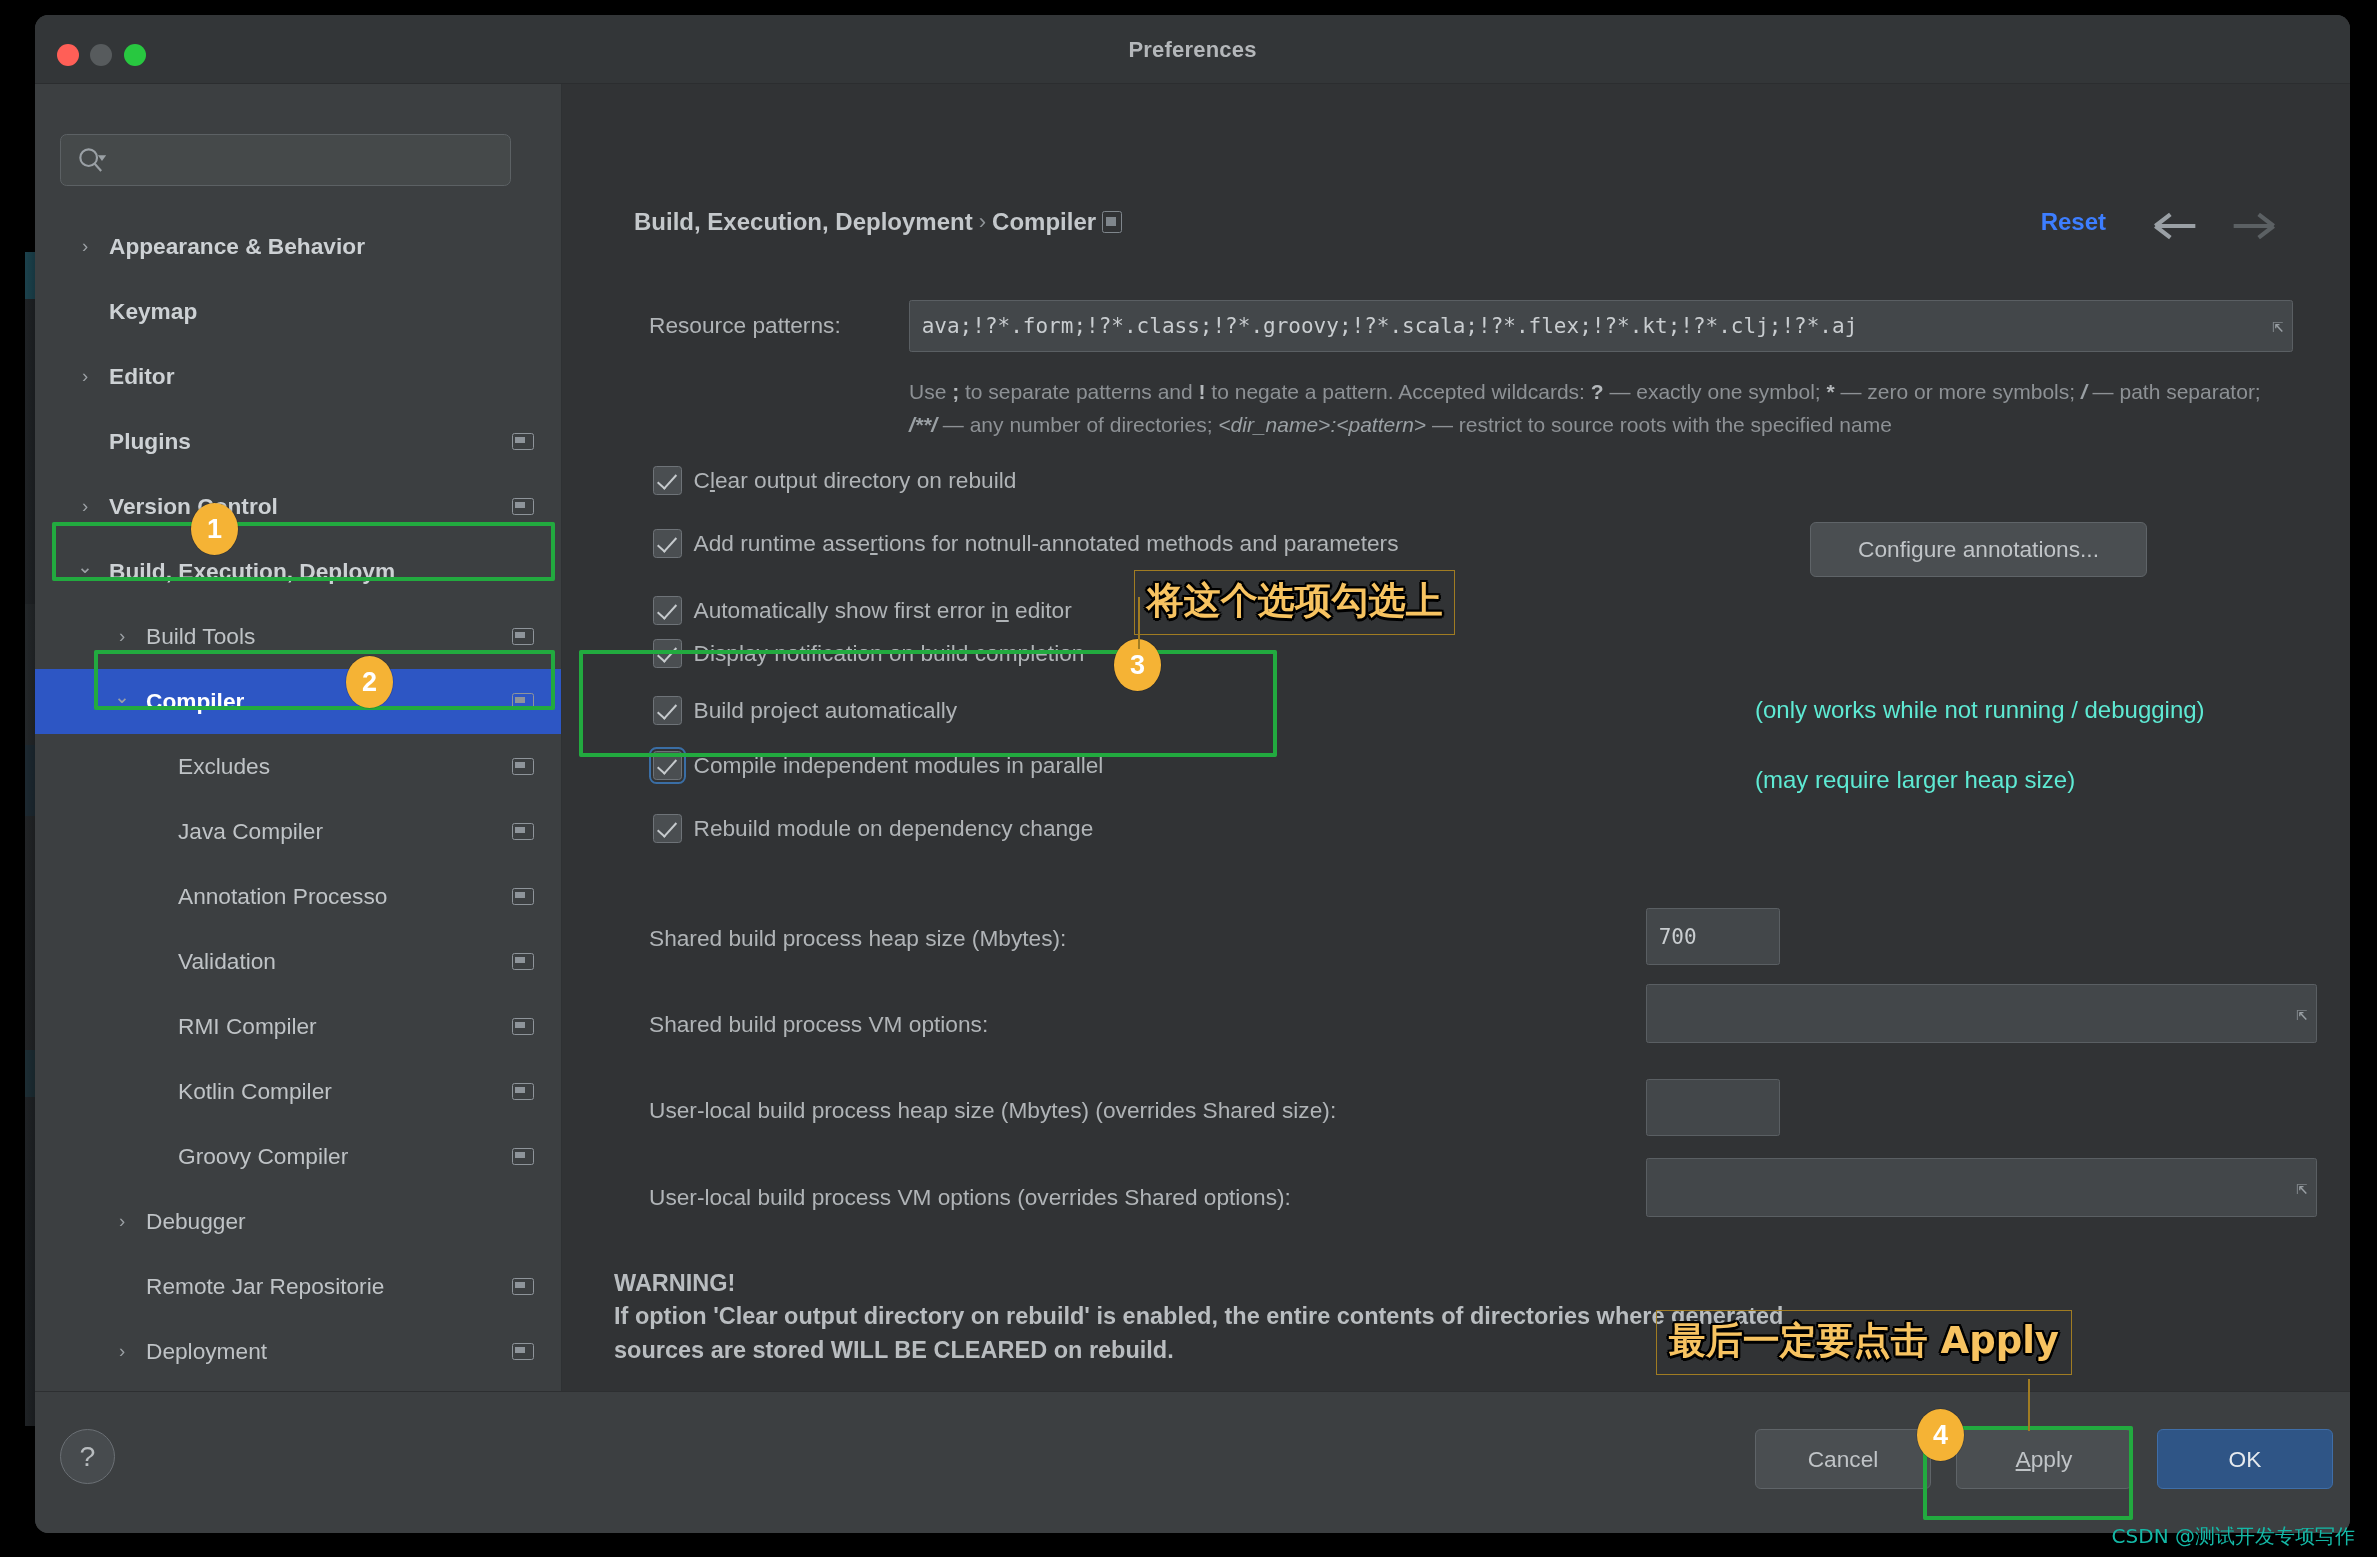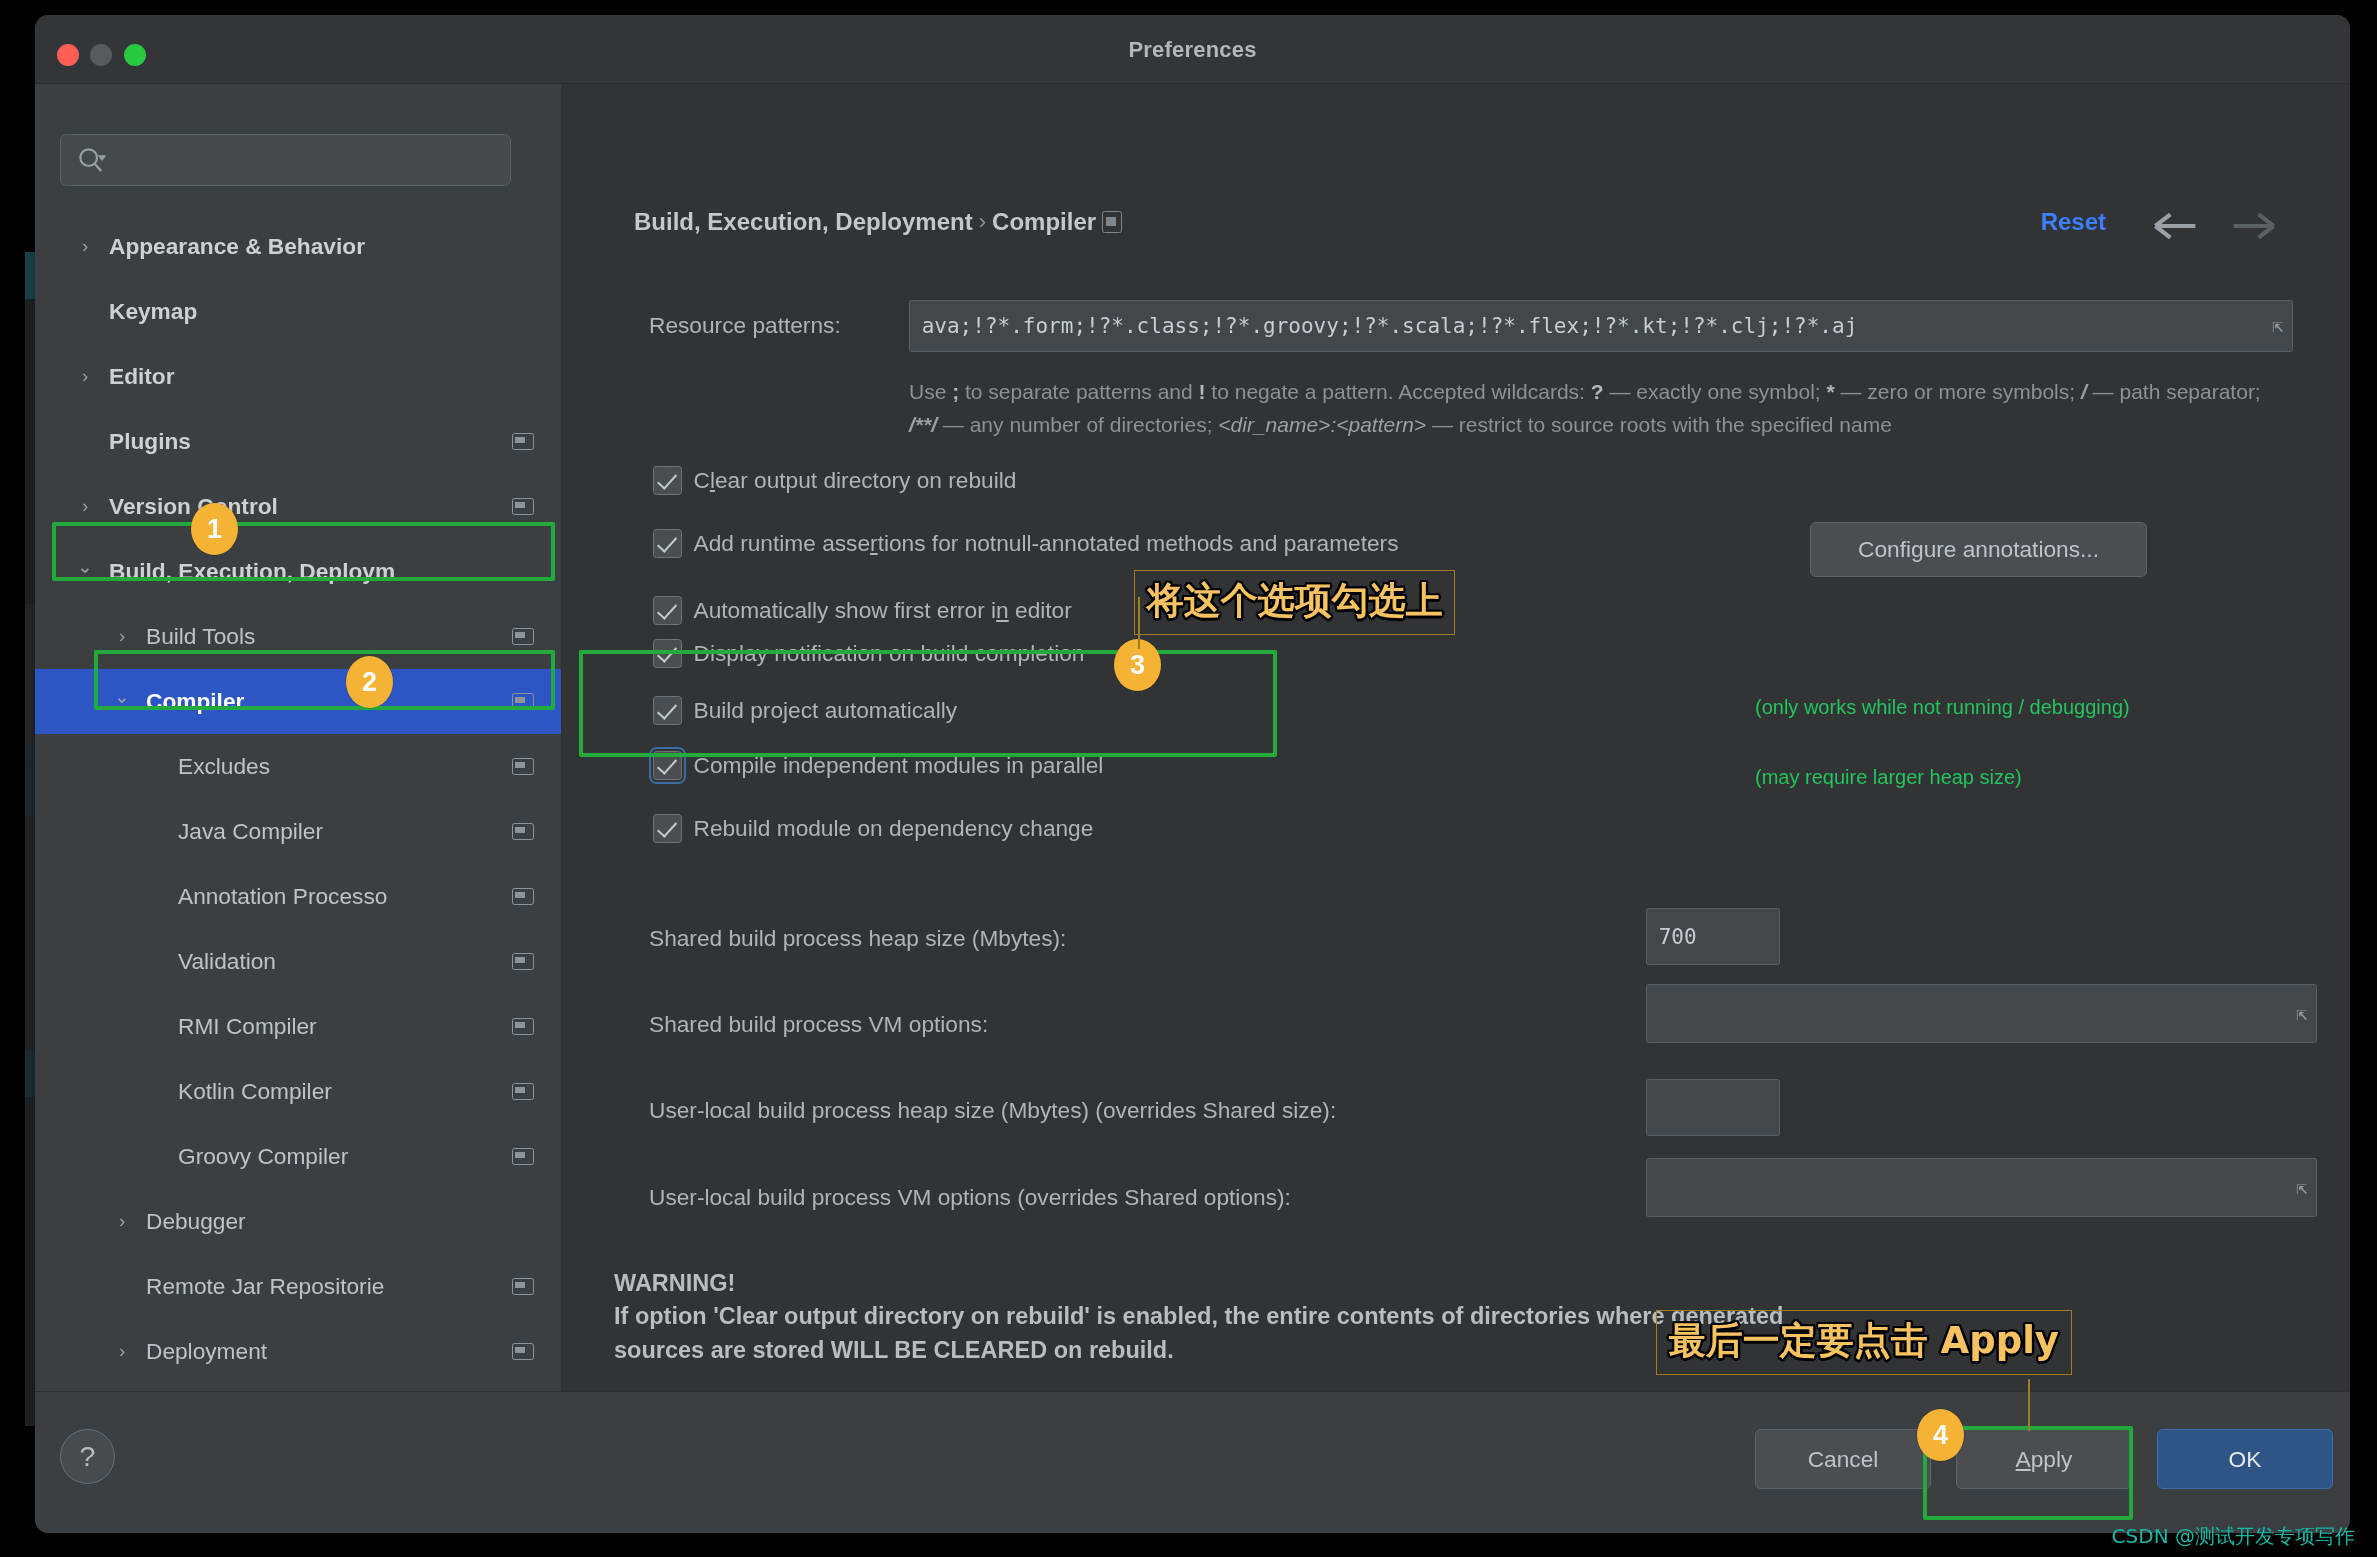--- a/index.html
+++ b/index.html
@@ -139,21 +139,21 @@
   .cbox.checked:after {
     content: ""; position: absolute; left: 8.4px; top: 2.5px;
     width: 8.4px; height: 17px;
     border: solid #c6cacd; border-width: 0 2.5px 2.5px 0;
     transform: rotate(42deg);
   }
   .cbox.focus { outline: 2.5px solid #3a6ea5; outline-offset: 2.5px; border-radius: 3.4px; }
   .cblabel { color: #b0b4b7; font-size: 22.7px; white-space: nowrap; }
   .cblabel u { text-decoration: underline; }
 
-  .side-note { position: absolute; color: #22c55e; font-size: 20px; white-space: nowrap; }
+  .side-note { position: absolute; color: #5eead4; font-size: 24px; white-space: nowrap; }
 
   .btn {
     position: absolute; background: #4a4e51;
     border: 0.8px solid #5f6468; border-radius: 5.9px;
     color: #c0c4c7; font-size: 22.7px;
     display: flex; align-items: center; justify-content: center;
     cursor: pointer;
   }
   .btn u { text-decoration: underline; }
   .btn.primary { background: #2f5586; border-color: #3f6ea8; color: #e6eaee; }

